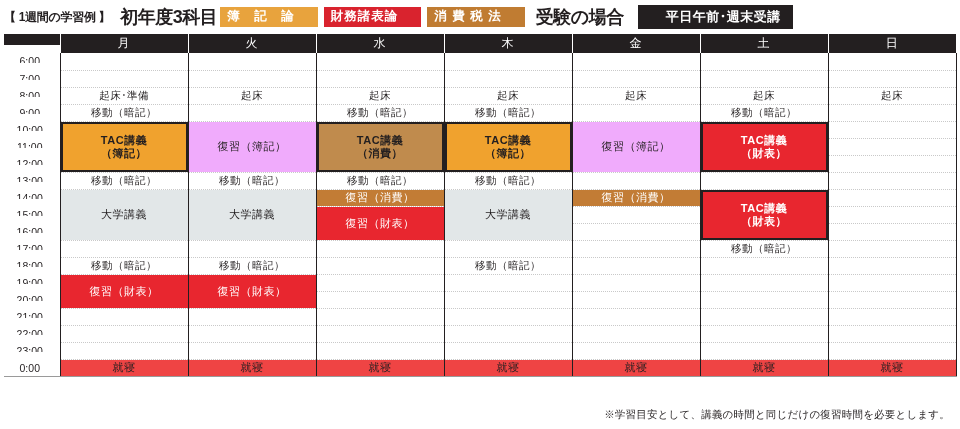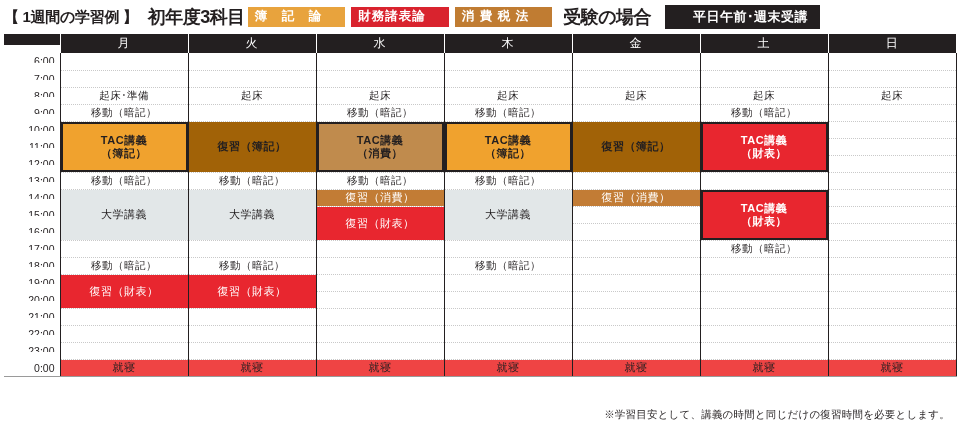--- a/index.html
+++ b/index.html
@@ -20,21 +20,21 @@
   #header {
     position: absolute;
     left: 0; top: 0;
     width: 960px; height: 34px;
     display: flex;
     align-items: center;
     padding-left: 4px;
     white-space: nowrap;
   }
   .hdr-title {
-    font-size: 15px;
+    font-size: 12px;
     font-weight: bold;
     letter-spacing: -0.3px;
   }
   .hdr-strong {
     font-size: 18px;
     font-weight: bold;
     margin-left: 10px;
     letter-spacing: -0.5px;
   }
   .subject-tag {
@@ -92,21 +92,21 @@
     letter-spacing: 1px;
   }
   table.sched th.dayhdr.last { border-right: none; }
   table.sched th.corner {
     background: #231f20;
     border-right: 1px solid #ffffff;
   }
 
   td.timecell {
     font-size: 10.5px;
-    text-align: right;
+    text-align: center;
     padding-right: 5px;
     color: #231f20;
     height: 17px;
     border-bottom: 1px dotted #b9b9b9;
     border-right: 1px solid #231f20;
     background: #ffffff;
     vertical-align: middle;
     position: relative;
     top: -8px;
   }
@@ -150,21 +150,21 @@
     border: 2px solid #231f20;
     font-weight: bold;
     color: #ffffff;
   }
   .blk.tac-brown {
     background: #c08b4d;
     border: 2px solid #231f20;
     font-weight: bold;
     color: #231f20;
   }
-  .blk.rev-orange { background: #a16207; color: #231f20; font-weight: bold; }
+  .blk.rev-orange { background: #f0abfc; color: #231f20; }
   .blk.rev-red    { background: #e8262f; color: #ffffff; }
   .blk.rev-brown  { background: #c27c35; color: #ffffff; }
   .blk.univ       { background: #e2e7e8; color: #231f20; text-align: right; }
   .blk.sleep      { background: #ef4444; color: #231f20; }
 
   
   td.merged { padding: 0; vertical-align: middle; }
   td.merged .blk { height: 100%; }
 
   

